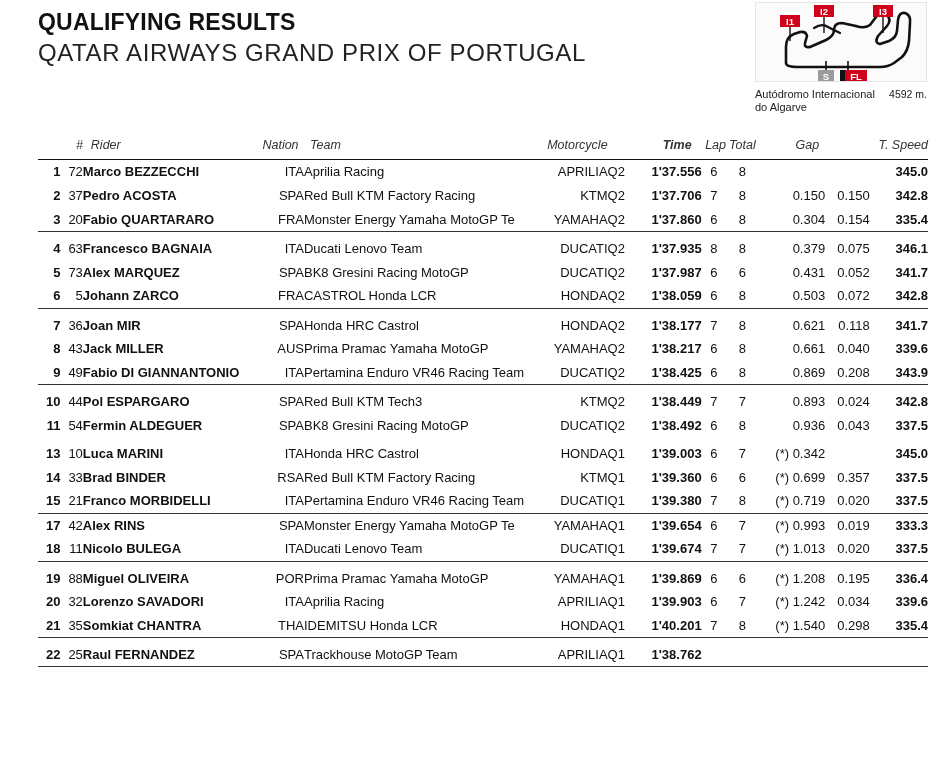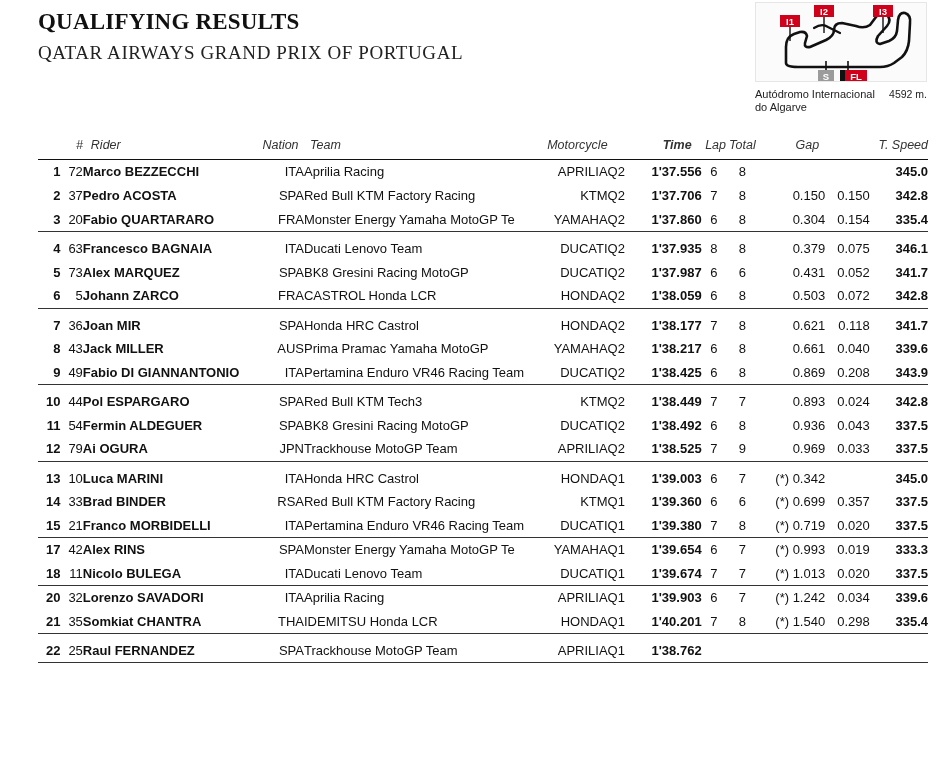--- a/index.html
+++ b/index.html
@@ -8,31 +8,31 @@
     width: 943px; height: 760px;
     background: #ffffff;
     font-family: "Liberation Sans", sans-serif;
     color: #1a1a1a;
     overflow: hidden;
   }
 
   #page { position: relative; width: 943px; height: 760px; background: #fff; }
 
   
-  .header { position: absolute; left: 38px; top: 8px; font-family: Liberation Serif, serif; }
+  .header { position: absolute; left: 38px; top: 8px; }
   .title-main {
     font-size: 23px;
     font-weight: bold;
     letter-spacing: 0.2px;
     color: #111;
     line-height: 28px;
     white-space: nowrap;
   }
   .title-sub {
-    font-size: 19px;
+    font-size: 24px;
     font-weight: 400;
     letter-spacing: 0.6px;
     color: #222;
     line-height: 26px;
     margin-top: 4px;
     white-space: nowrap;
   }
 
   
   .circuit {
@@ -345,35 +345,20 @@
           <td class="c-team">BK8 Gresini Racing MotoGP</td>
           <td class="c-moto">DUCATI</td>
           <td class="c-sess">Q2</td>
           <td class="c-time">1'38.492</td>
           <td class="c-lap">6</td>
           <td class="c-total">8</td>
           <td class="c-gap">0.936</td>
           <td class="c-gapp">0.043</td>
           <td class="c-speed">337.5</td>
         </tr>
-        <tr class="group-end">
-          <td class="c-pos">12</td>
-          <td class="c-num">79</td>
-          <td class="c-rider">Ai OGURA</td>
-          <td class="c-nation">JPN</td>
-          <td class="c-team">Trackhouse MotoGP Team</td>
-          <td class="c-moto">APRILIA</td>
-          <td class="c-sess">Q2</td>
-          <td class="c-time">1'38.525</td>
-          <td class="c-lap">7</td>
-          <td class="c-total">9</td>
-          <td class="c-gap">0.969</td>
-          <td class="c-gapp">0.033</td>
-          <td class="c-speed">337.5</td>
-        </tr>
         <tr class="group-start">
           <td class="c-pos">13</td>
           <td class="c-num">10</td>
           <td class="c-rider">Luca MARINI</td>
           <td class="c-nation">ITA</td>
           <td class="c-team">Honda HRC Castrol</td>
           <td class="c-moto">HONDA</td>
           <td class="c-sess">Q1</td>
           <td class="c-time">1'39.003</td>
           <td class="c-lap">6</td>
@@ -435,20 +420,35 @@
           <td class="c-team">Ducati Lenovo Team</td>
           <td class="c-moto">DUCATI</td>
           <td class="c-sess">Q1</td>
           <td class="c-time">1'39.674</td>
           <td class="c-lap">7</td>
           <td class="c-total">7</td>
           <td class="c-gap">(*) 1.013</td>
           <td class="c-gapp">0.020</td>
           <td class="c-speed">337.5</td>
         </tr>
+        <tr class="group-start">
+          <td class="c-pos">19</td>
+          <td class="c-num">88</td>
+          <td class="c-rider">Miguel OLIVEIRA</td>
+          <td class="c-nation">POR</td>
+          <td class="c-team">Prima Pramac Yamaha MotoGP</td>
+          <td class="c-moto">YAMAHA</td>
+          <td class="c-sess">Q1</td>
+          <td class="c-time">1'39.869</td>
+          <td class="c-lap">6</td>
+          <td class="c-total">6</td>
+          <td class="c-gap">(*) 1.208</td>
+          <td class="c-gapp">0.195</td>
+          <td class="c-speed">336.4</td>
+        </tr>
         <tr>
           <td class="c-pos">20</td>
           <td class="c-num">32</td>
           <td class="c-rider">Lorenzo SAVADORI</td>
           <td class="c-nation">ITA</td>
           <td class="c-team">Aprilia Racing</td>
           <td class="c-moto">APRILIA</td>
           <td class="c-sess">Q1</td>
           <td class="c-time">1'39.903</td>
           <td class="c-lap">6</td>

